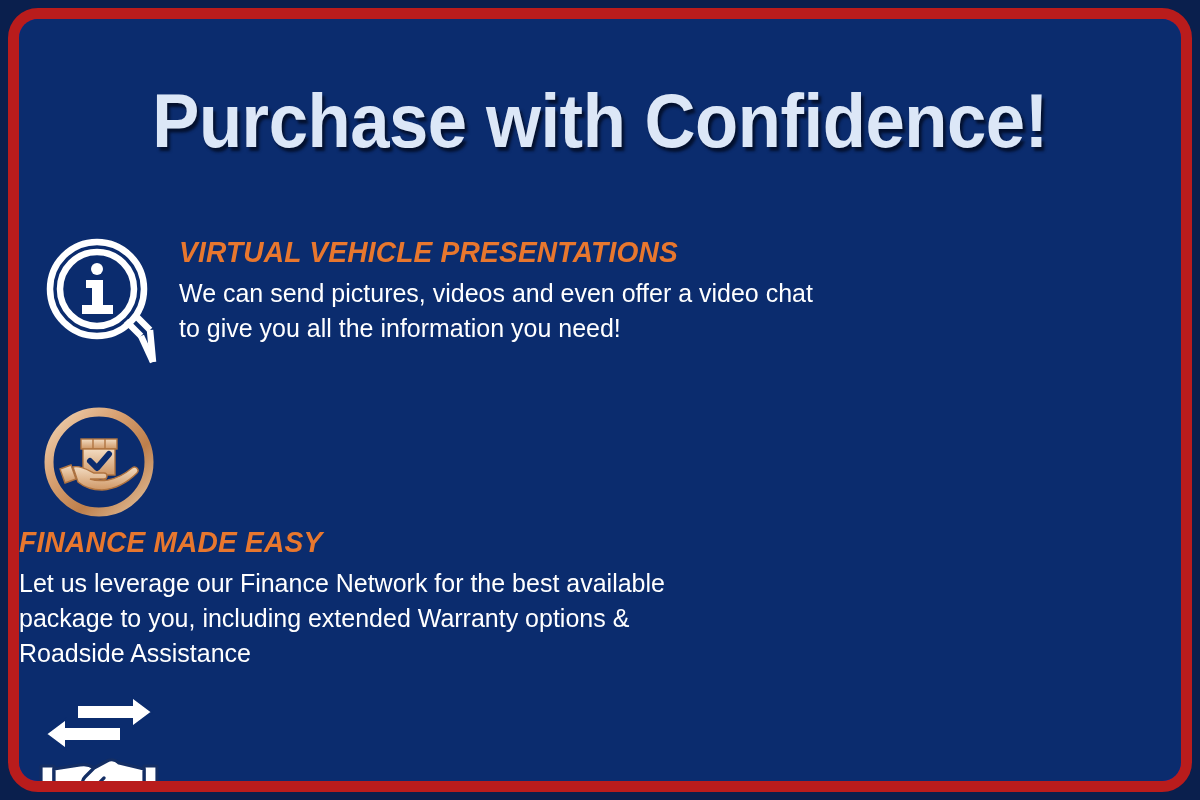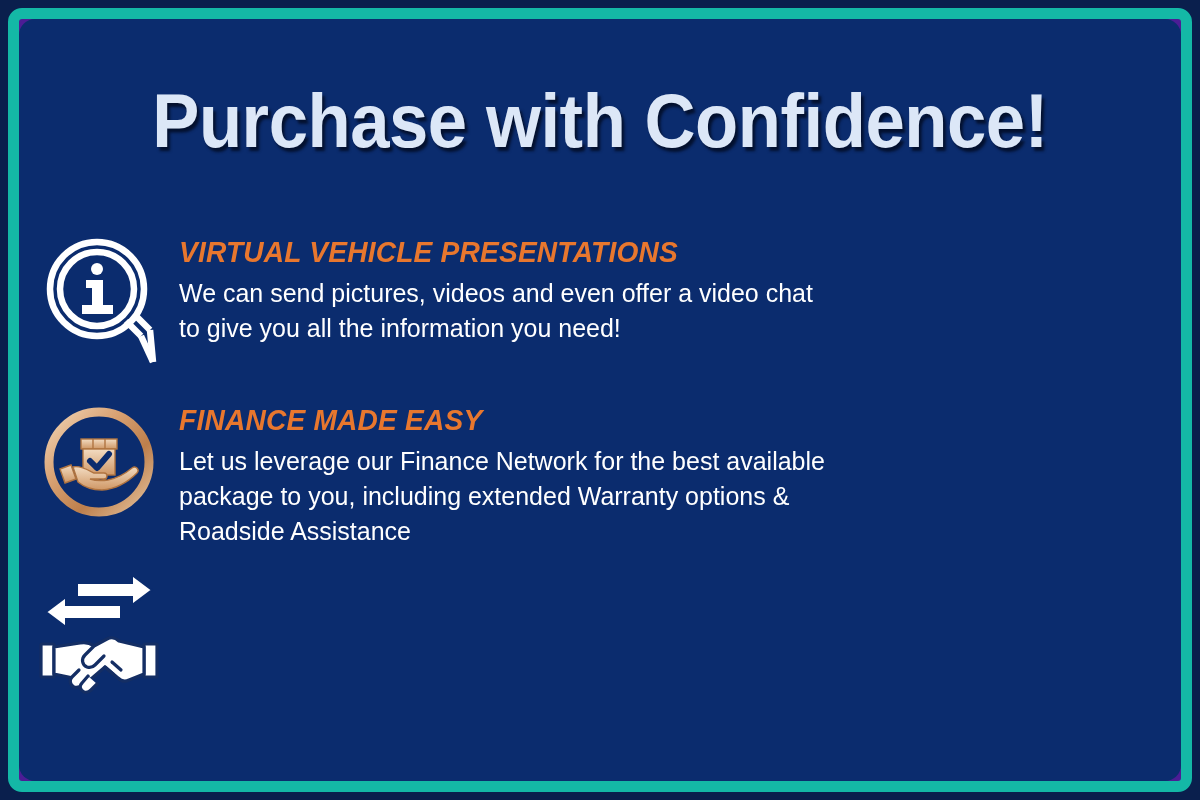--- a/index.html
+++ b/index.html
@@ -21,22 +21,22 @@
     box-sizing: border-box;
     background: #0a1f4d;
     padding: 8px;
   }
 
   .frame {
     position: relative;
     width: 100%;
     height: 100%;
     box-sizing: border-box;
-    border: 11px solid #14b8a6;
-    border-radius: 14px;
+    border: 11px solid #b91c1c;
+    border-radius: 30px;
     background: #4c1d95;
     overflow: hidden;
   }
 
   .inner {
     position: absolute;
     inset: 0;
     background: #0b2c6e;
     border-radius: 16px;
   }
@@ -68,21 +68,21 @@
   }
 
   .feature {
     position: relative;
     display: flex;
     align-items: flex-start;
     min-height: 140px;
   }
 
   .feature-1 { margin-bottom: 28px; }
-  .feature-2 { margin-bottom: 20px; }
+  .feature-2 { margin-bottom: 20px; flex-direction: column; }
 
   .icon-cell {
     width: 160px;
     min-width: 160px;
     display: flex;
     justify-content: center;
     padding-top: 4px;
   }
 
   .text-cell {

